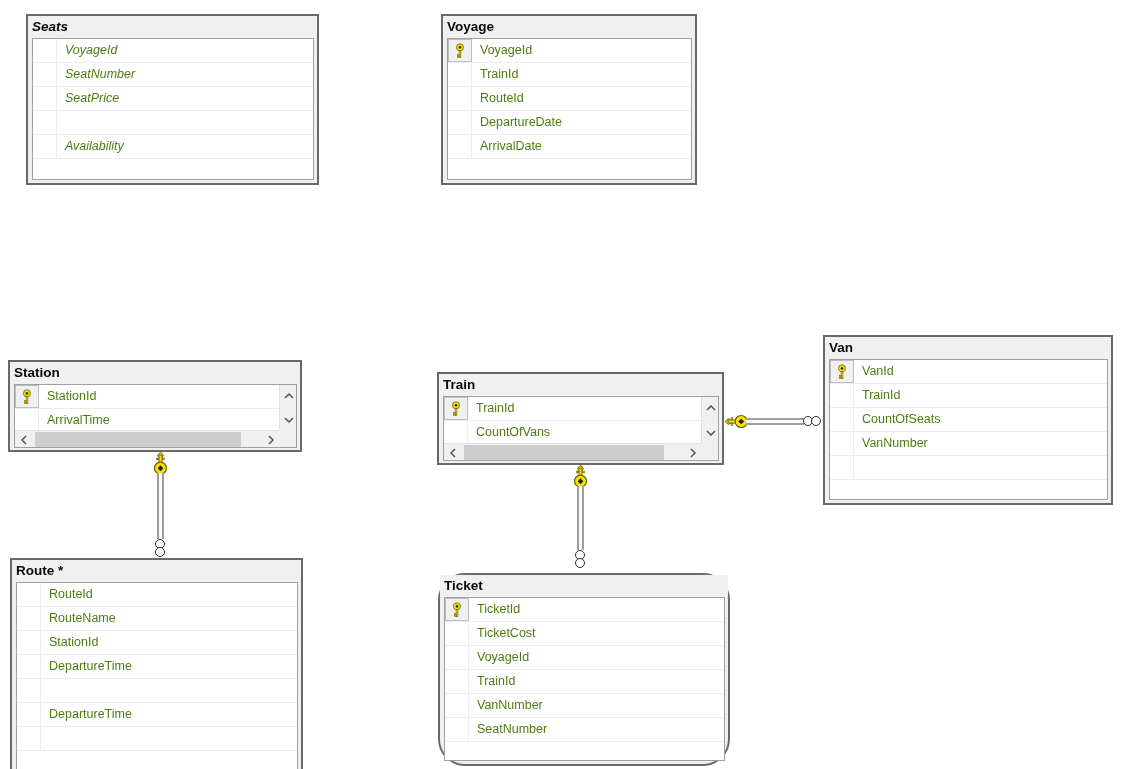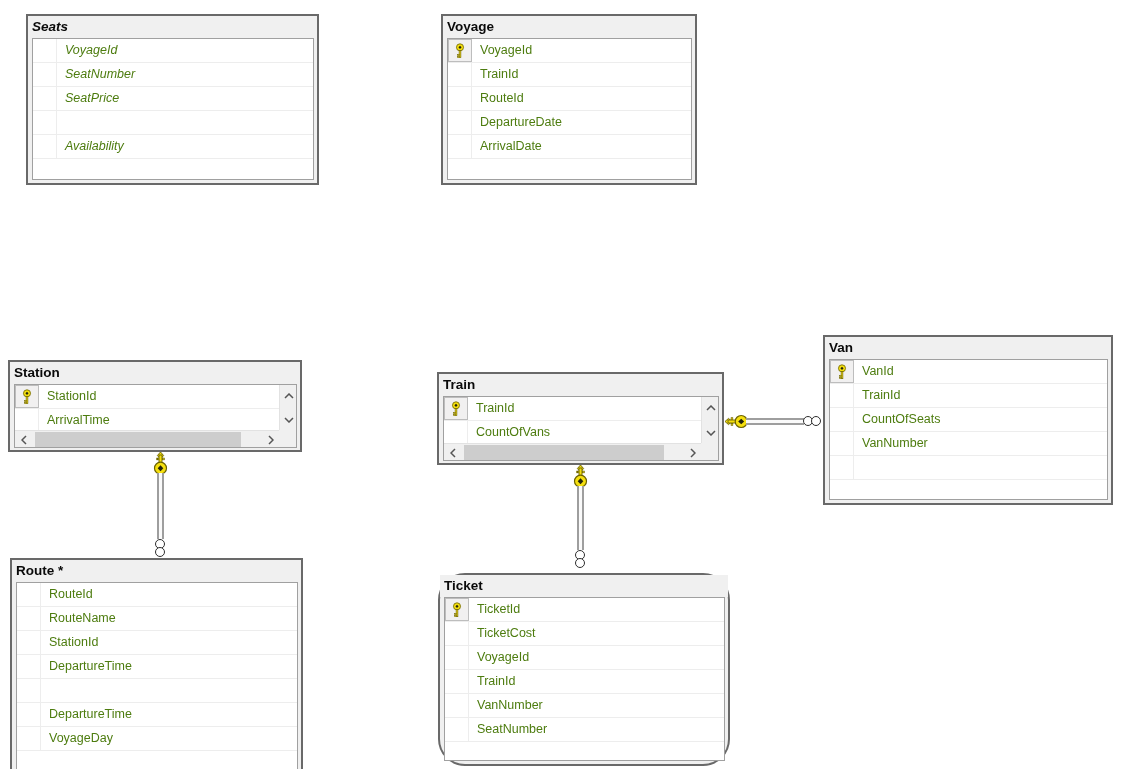--- a/index.html
+++ b/index.html
@@ -300,21 +300,20 @@
         </div>
       <div class="row">
           <div class="gutter"></div>
         </div>
       <div class="row">
           <div class="gutter"></div>
           <div class="cname">DepartureTime</div>
         </div>
       <div class="row">
           <div class="gutter"></div>
-          <div class="cname">VoyageDay</div>
         </div>
     </div>
   </div>
 </div>
 
 <div class="tbl" style="left:438px;top:573px;width:292px;height:193px;border-radius:27px;">
   <div class="tbl-title">Ticket</div>
   <div class="tbl-grid">
     <div class="rows">
       <div class="row">

